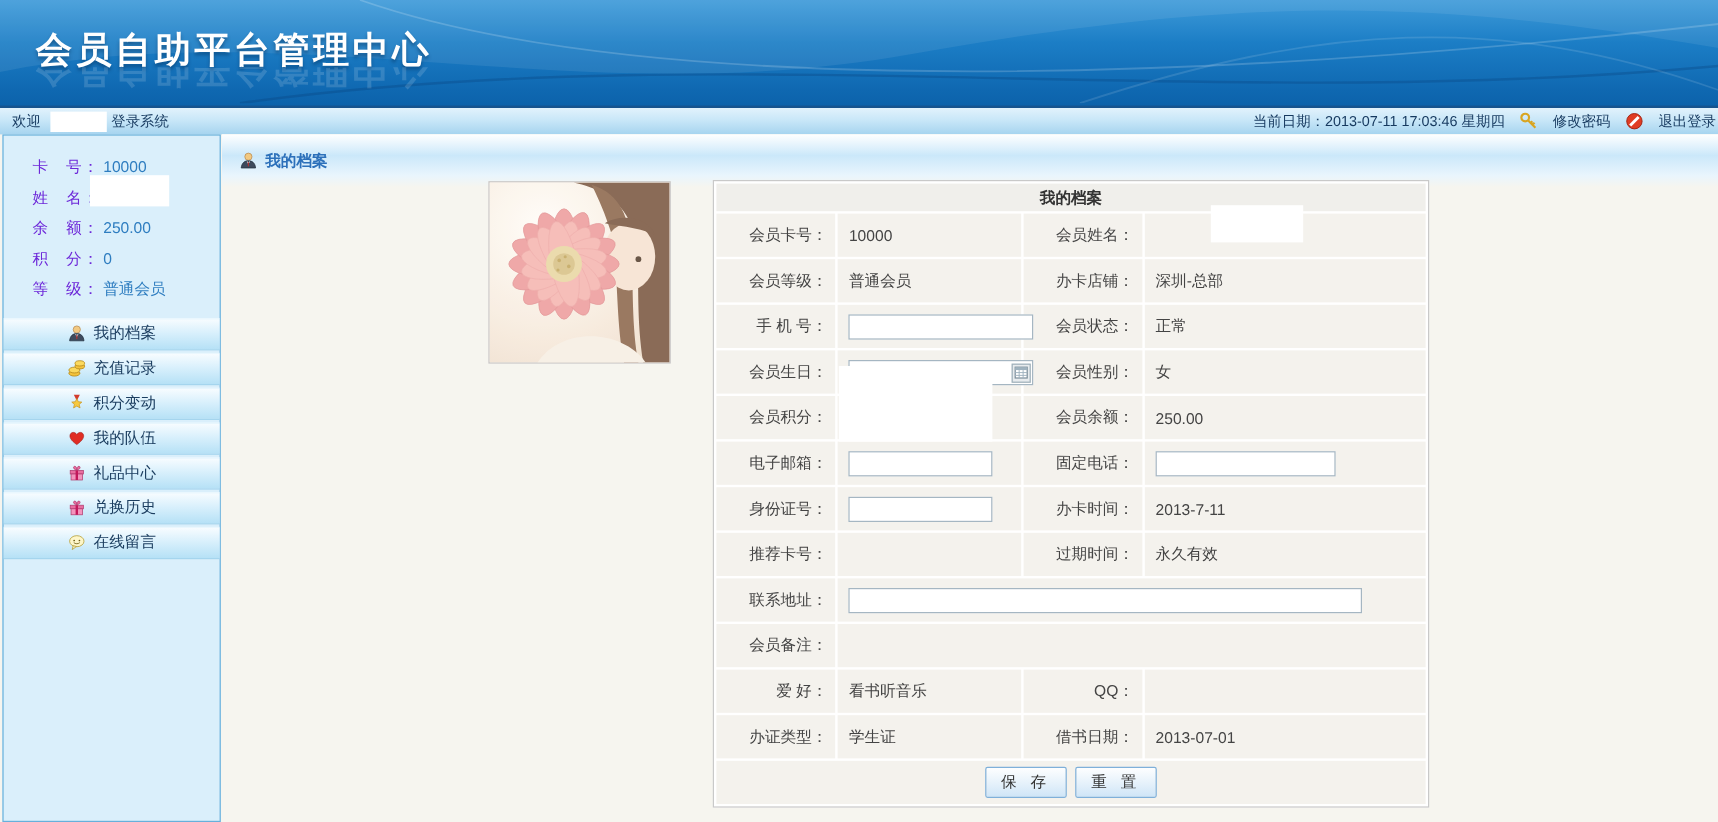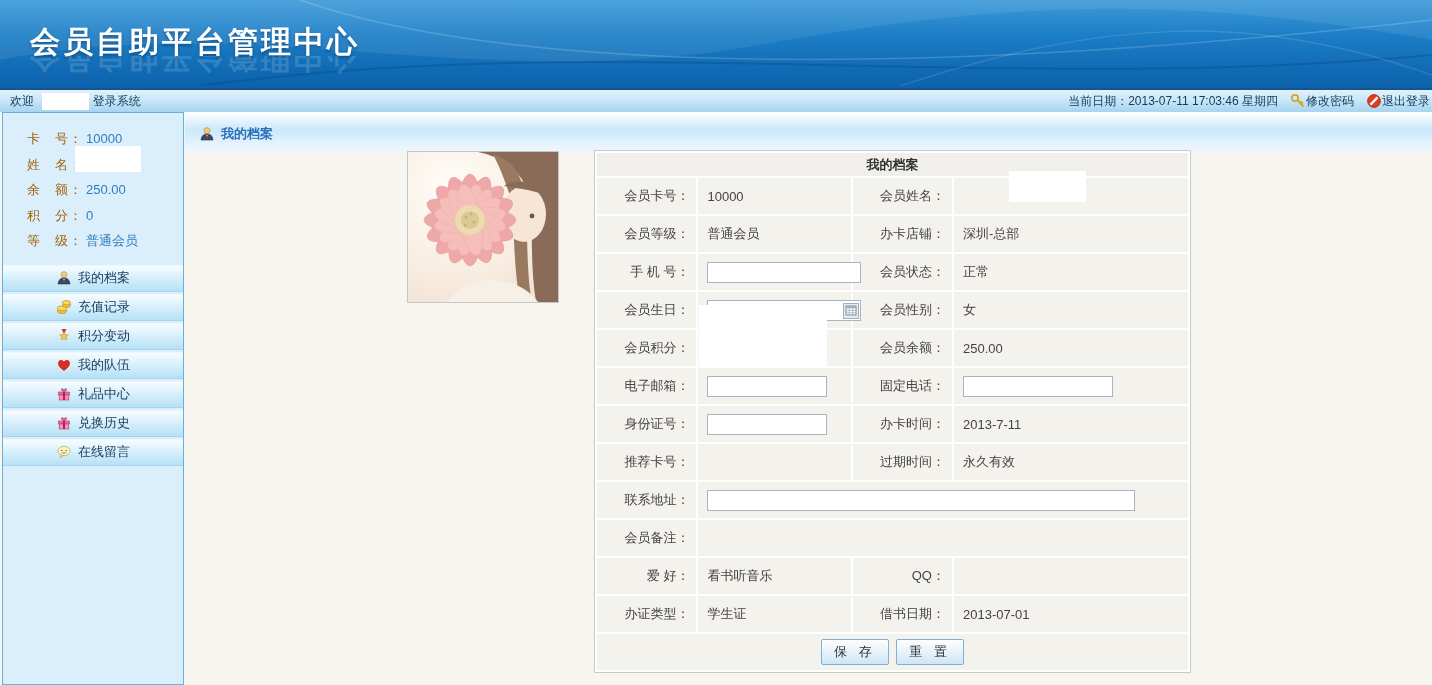--- a/index.html
+++ b/index.html
@@ -27,30 +27,30 @@
   }
 
   
   .topbar {
     position:absolute; left:0; top:88px; width:1432px; height:24px;
     background:linear-gradient(180deg,#e2f2fc 0%,#c9e7f8 45%,#a6d4ef 100%);
     display:flex; align-items:center; justify-content:space-between;
     color:#16395f; font-size:12px; padding:0 2px 0 10px;
   }
   .topbar-right { display:flex; align-items:center; gap:4px; white-space:nowrap; }
-  .toplink { display:flex; align-items:center; gap:0; cursor:pointer; color:#16395f; text-decoration:none; margin-left:8px; }
+  .toplink { display:flex; align-items:center; gap:12px; cursor:pointer; color:#16395f; text-decoration:none; margin-left:8px; }
   .icon16 { width:16px; height:16px; display:inline-block; vertical-align:middle; }
 
   
   .sidebar {
     position:absolute; left:2px; top:112px; width:182px; height:573px;
     background:#daeffb; border:1px solid #67b0db;
   }
   .side-profile { padding:13px 0 8px 24px; line-height:25.5px; font-size:13px; }
-  .sp-label { color:#a16207; letter-spacing:1px; }
+  .sp-label { color:#6d28d9; letter-spacing:1px; }
   .sp-value { color:#2e7dc0; margin-left:3px; }
   .menu { margin-top:3px; }
   .menu-item {
     height:27px; margin-bottom:2px; display:flex; align-items:center; justify-content:center;
     background:linear-gradient(180deg,#f7fcff 0%,#d9f0fc 45%,#b6e1f6 100%);
     border-top:1px solid #eaf7fe; border-bottom:1px solid #a5d5ee; cursor:pointer;
   }
   .menu-item .mi-label { color:#1c3e60; margin-left:6px; }
 
   

